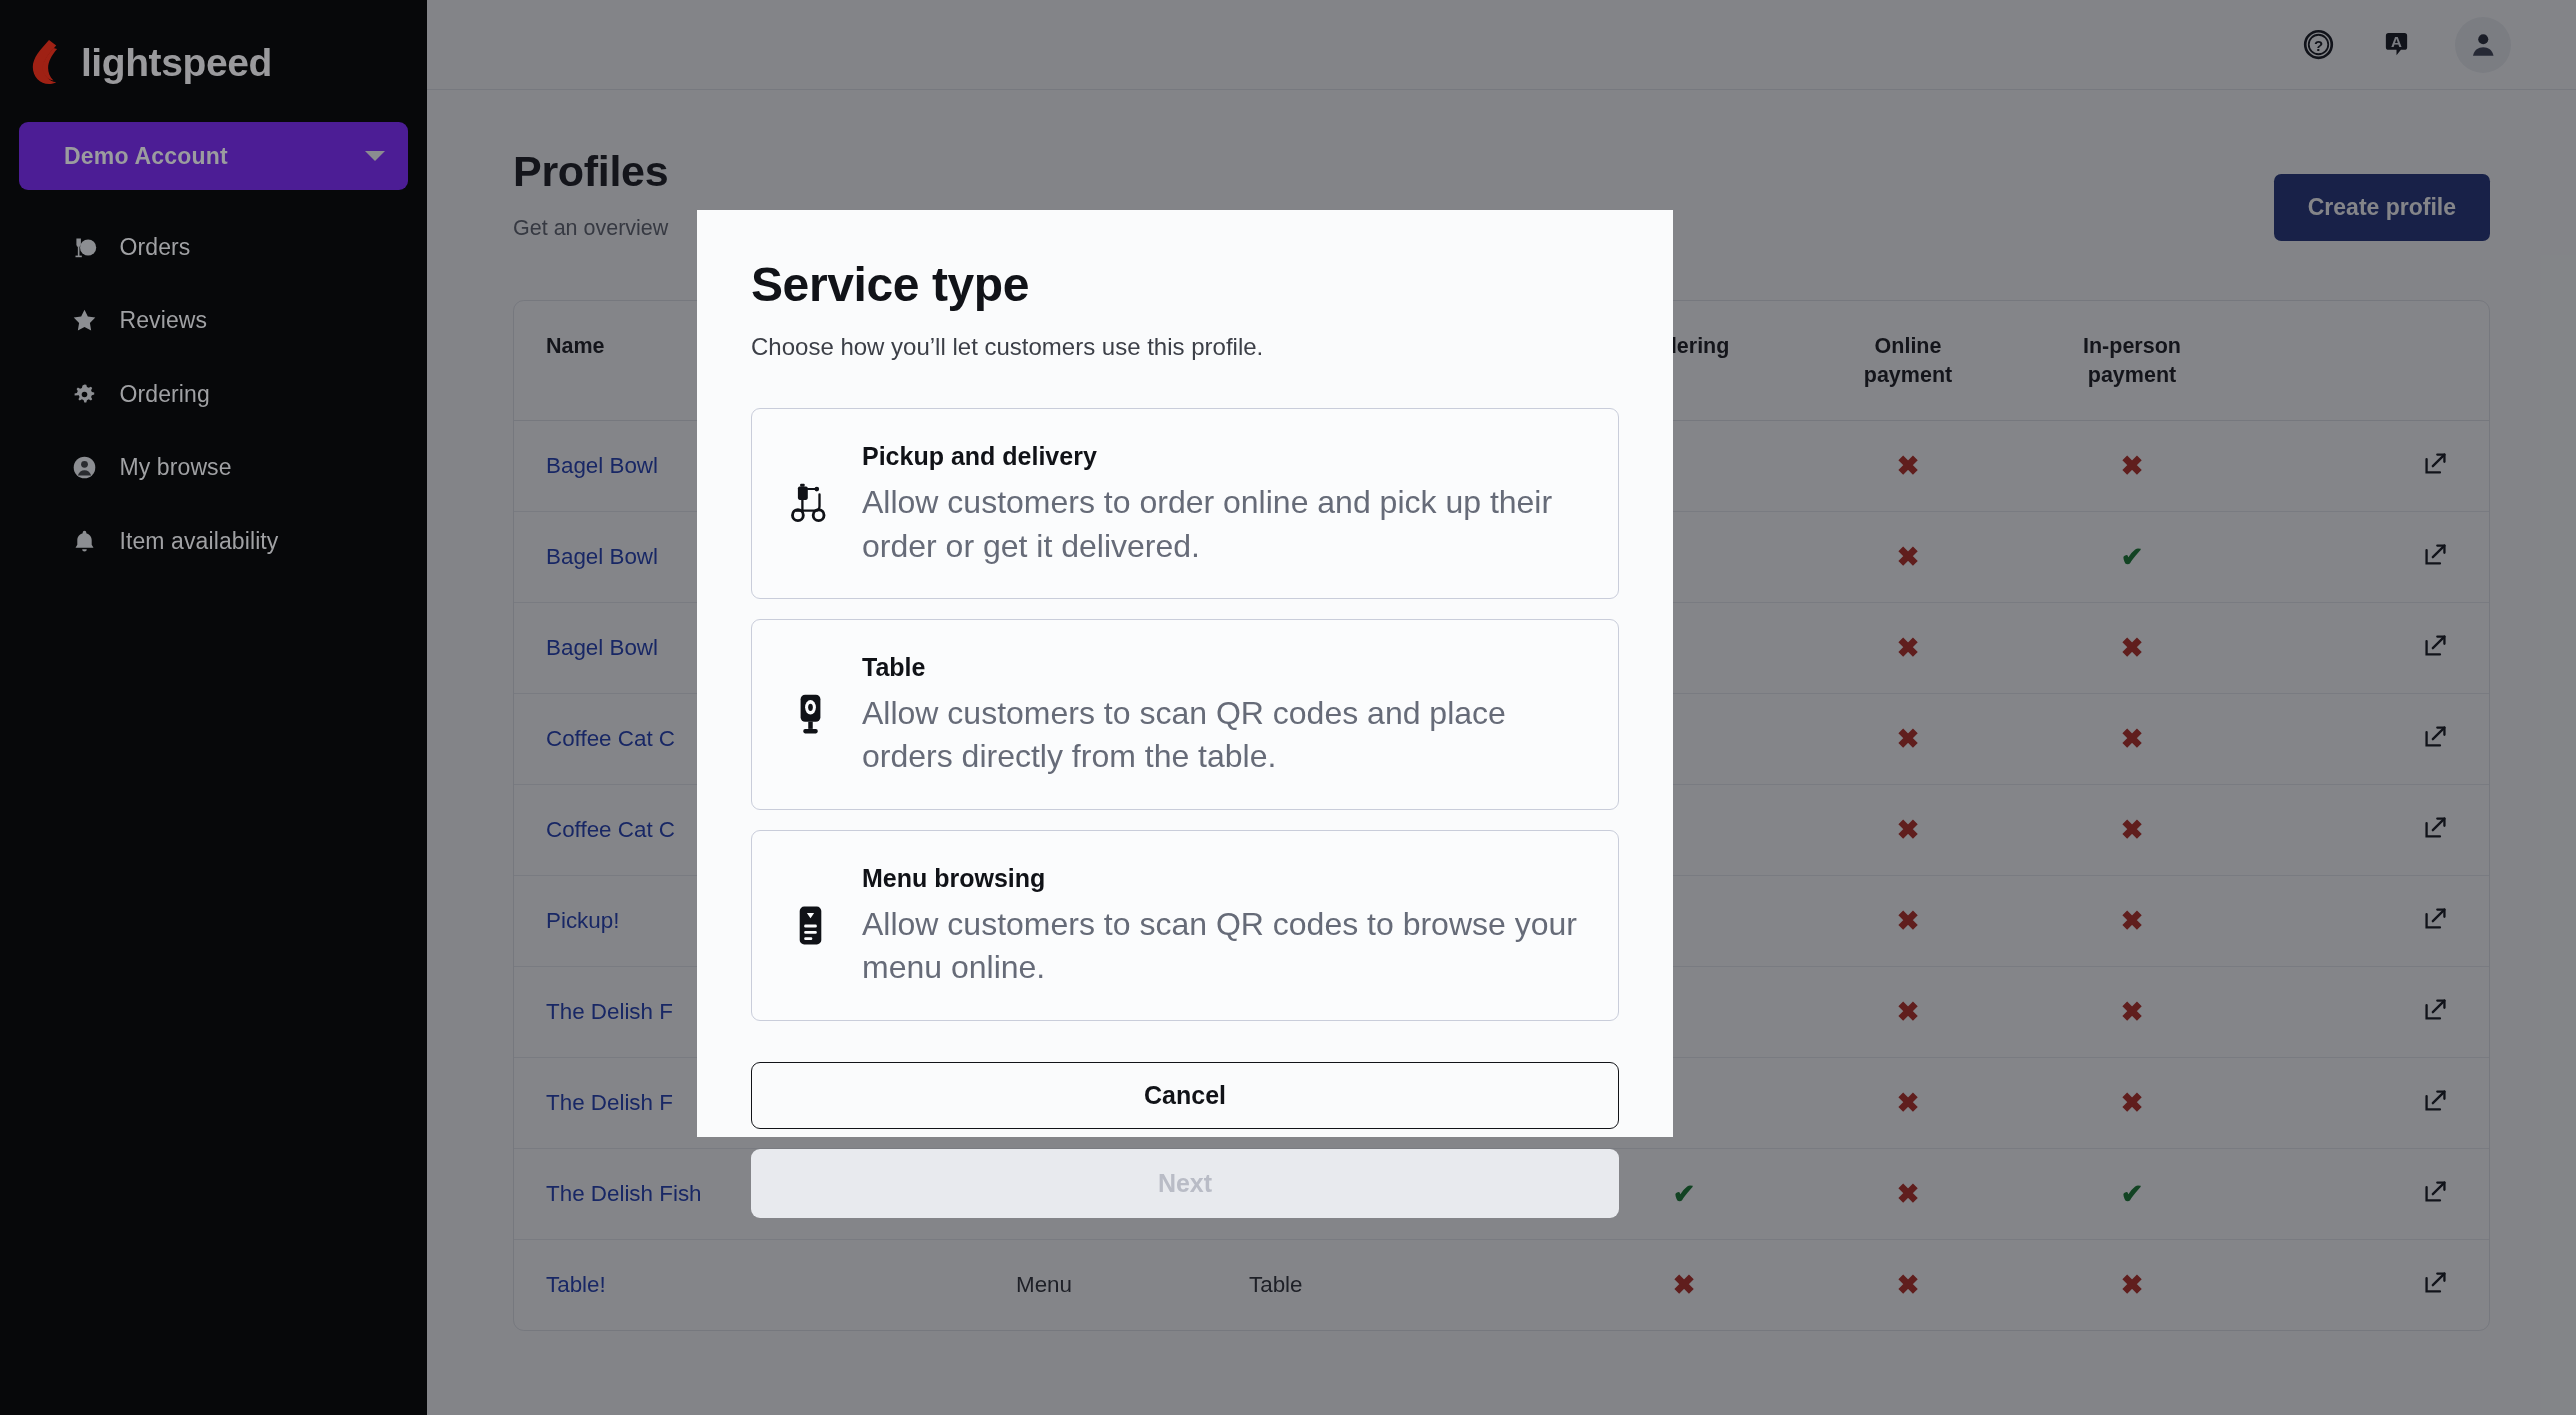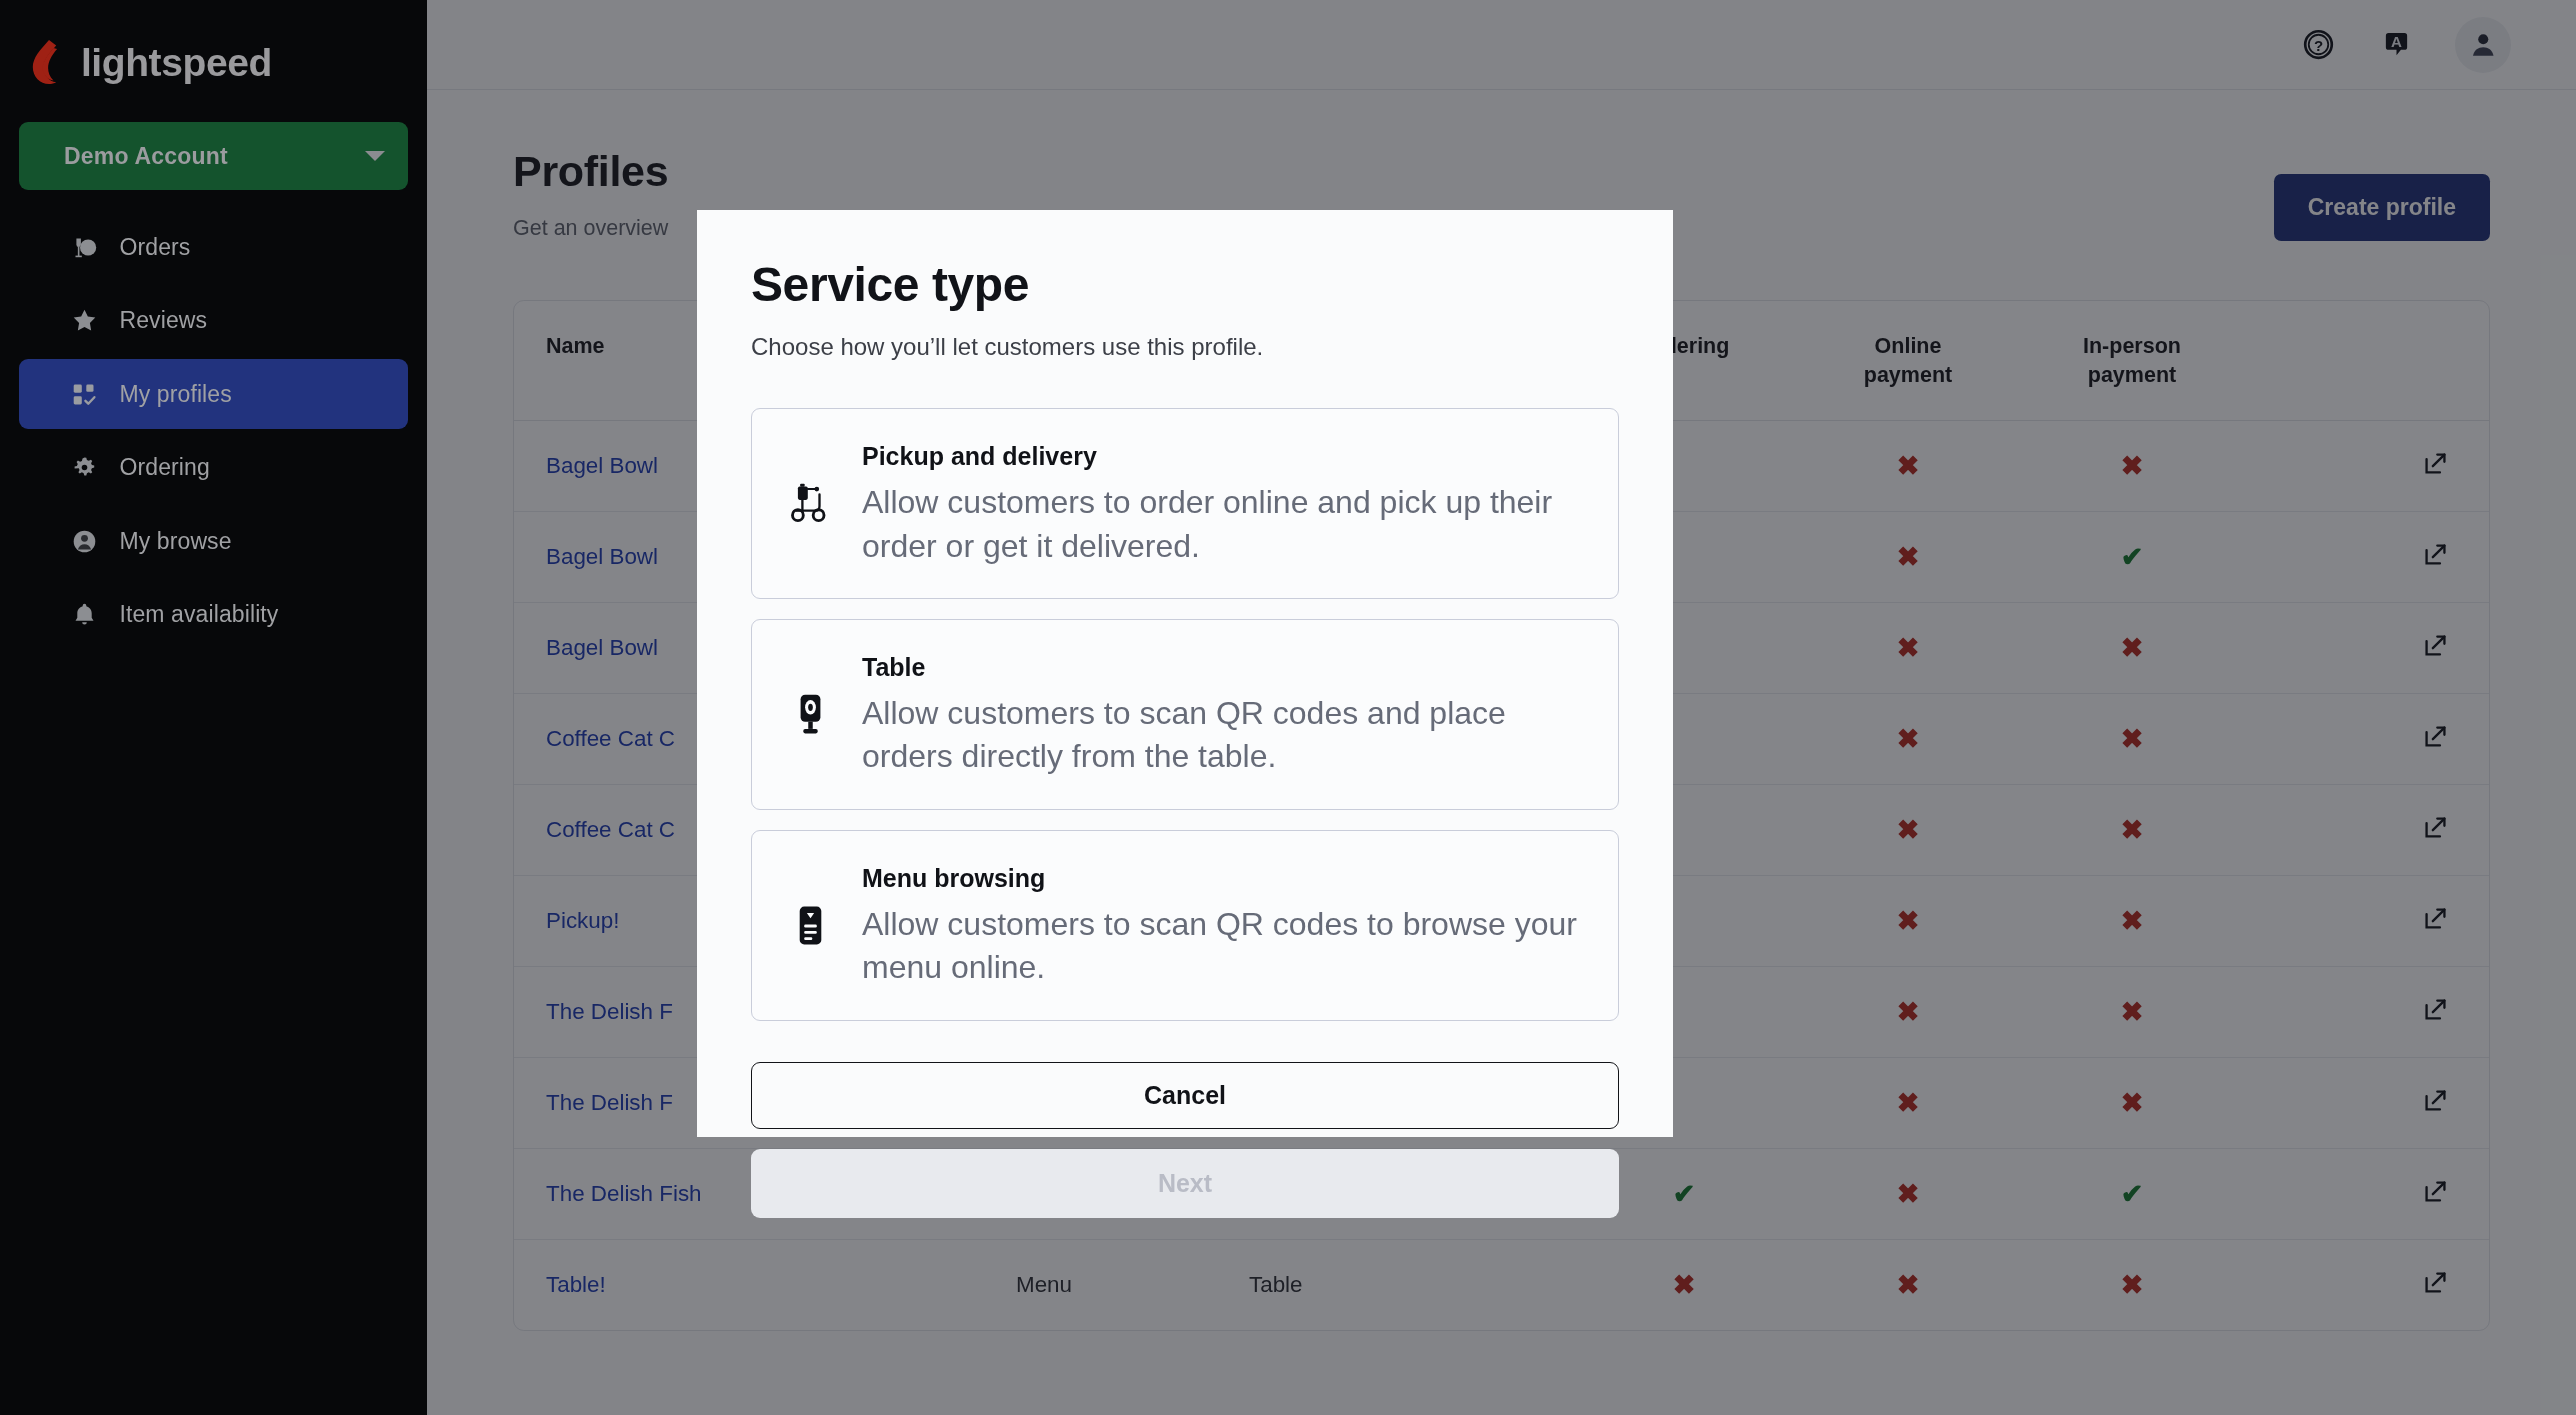--- a/index.html
+++ b/index.html
@@ -41,21 +41,21 @@
     font-weight: 700;
     color: #9a9a9d;
     letter-spacing: -0.4px;
     line-height: 1;
   }
 
   .account-select {
     position: absolute;
     left: 19px; top: 122px;
     width: 389px; height: 68px;
-    background: #14532d;
+    background: #4c1d95;
     border-radius: 9px;
     display: flex;
     align-items: center;
     justify-content: space-between;
     padding: 0 23px 0 45px;
     cursor: pointer;
   }
   .account-name {
     font-size: 23px;
     font-weight: 700;
@@ -316,31 +316,20 @@
 
       <div class="nav-item">
         <span class="nav-icon">
           <svg viewBox="0 0 30 30" width="27" height="27">
               <path d="M15 3l3.7 7.6 8.3 1.2-6 5.9 1.4 8.3-7.4-3.9-7.4 3.9 1.4-8.3-6-5.9 8.3-1.2z" fill="#8c8e92"></path>
             </svg>
         </span>
         <span class="nav-label">Reviews</span>
       </div>
 
-      <div class="nav-item active">
-        <span class="nav-icon">
-          <svg viewBox="0 0 30 30" width="27" height="27">
-            <rect x="3" y="4" width="9" height="9" rx="1.5" fill="#9a9ca1"></rect>
-            <rect x="17" y="4" width="8" height="8" rx="1.5" fill="#9a9ca1"></rect>
-            <rect x="3" y="17" width="9" height="9" rx="1.5" fill="#9a9ca1"></rect>
-            <path d="M16 22l3.2 3.2L26 18" stroke="#9a9ca1" stroke-width="2.6" fill="none" stroke-linecap="round" stroke-linejoin="round"></path>
-          </svg>
-        </span>
-        <span class="nav-label">My profiles</span>
-      </div>
 
       <div class="nav-item">
         <span class="nav-icon">
           <svg viewBox="0 0 30 30" width="27" height="27">
               <path d="M15 4l2 .1.7 2.6 2 .9 2.4-1.3 1.5 1.5-1.3 2.4.9 2 2.6.7v2.2l-2.6.7-.9 2 1.3 2.4-1.5 1.5-2.4-1.3-2 .9-.7 2.6h-2.2l-.7-2.6-2-.9-2.4 1.3-1.5-1.5 1.3-2.4-.9-2L4 16.1v-2.2l2.6-.7.9-2-1.3-2.4 1.5-1.5 2.4 1.3 2-.9L12.8 5z" fill="#8c8e92"></path>
               <circle cx="15" cy="15" r="3.1" fill="#07080a"></circle>
             </svg>
         </span>
         <span class="nav-label">Ordering</span>
       </div>

